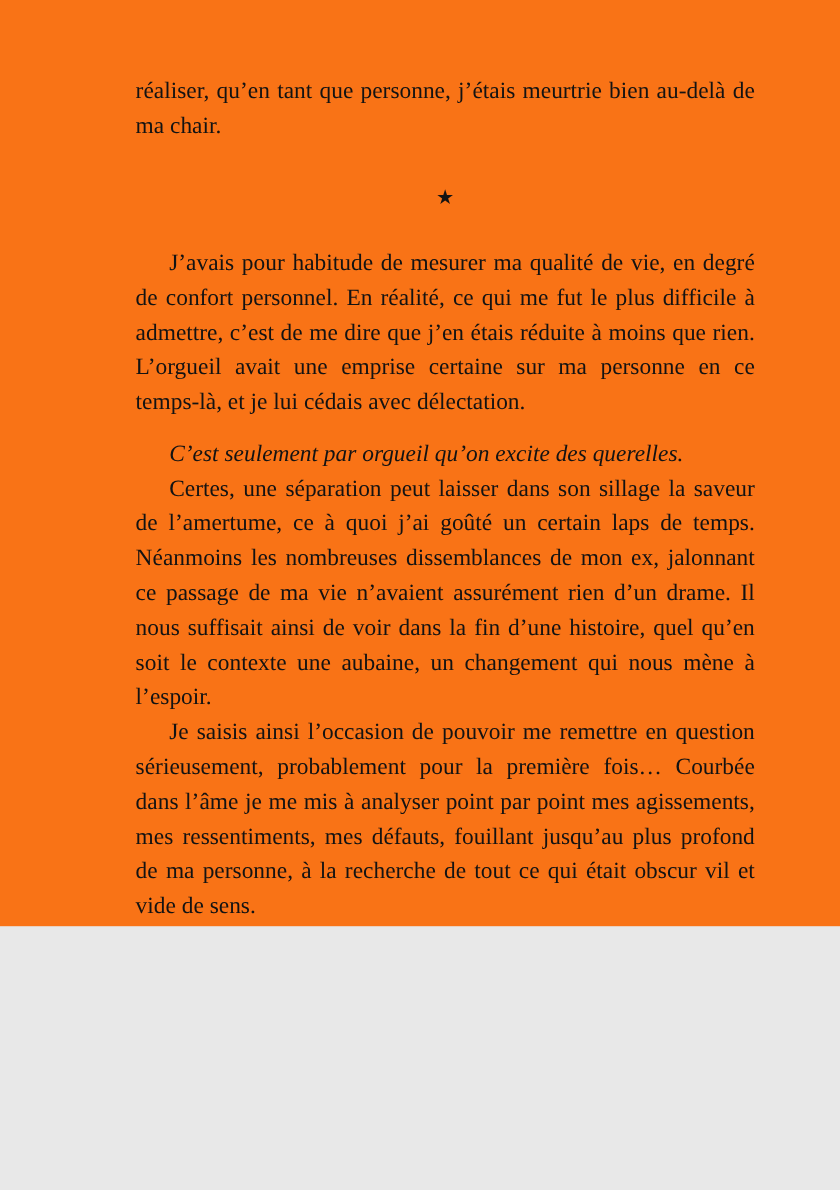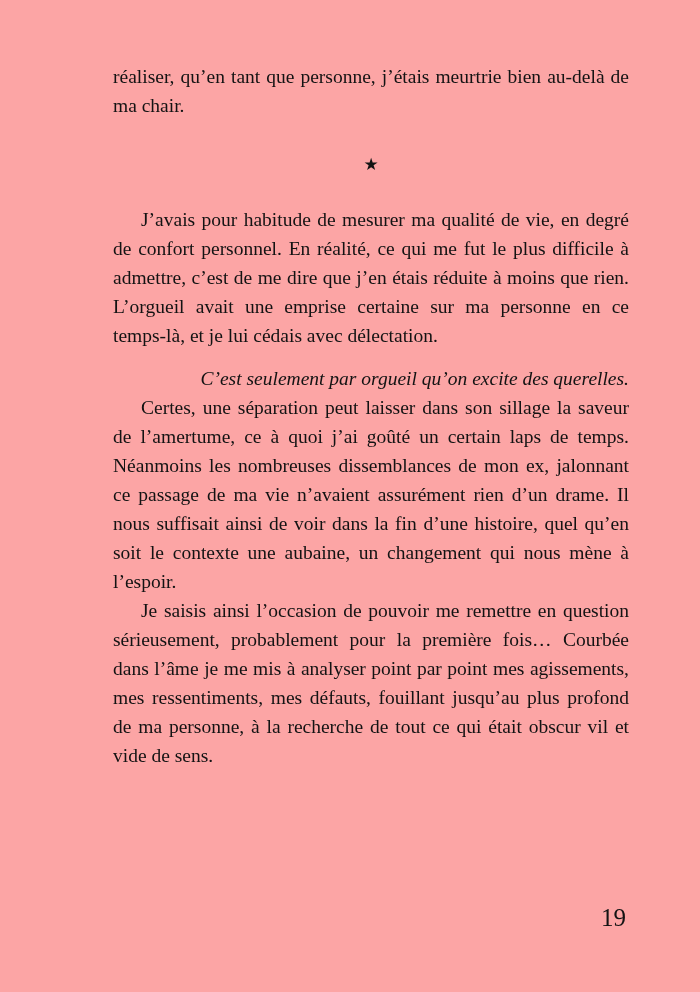--- a/index.html
+++ b/index.html
@@ -3,23 +3,23 @@
 <meta charset="utf-8">
 <style>
   html, body {
     margin: 0;
     padding: 0;
     background: #e8e8e8;
   }
   .page {
     position: relative;
     width: 700px;
-    height: 992px;
+    height: 772px;
     margin: 0 auto;
-    background: #fca5a5;
+    background: #f97316;
     font-family: "Liberation Serif", "DejaVu Serif", serif;
     color: #131313;
     overflow: hidden;
   }
   .text-block {
     position: absolute;
     left: 113px;
     top: 62px;
     width: 516px;
     font-size: 19.5px;
@@ -40,21 +40,21 @@
     line-height: 29px;
     font-size: 17px;
     letter-spacing: 0;
   }
   .mt-section {
     margin-top: 26px !important;
   }
   .quote {
     margin-top: 14px !important;
     font-style: italic;
-    text-align: right;
+    text-align: left;
     text-indent: 28px;
   }
   .attribution {
     text-align: right;
     font-style: normal;
   }
   .page-number {
     position: absolute;
     right: 74px;
     top: 903px;

